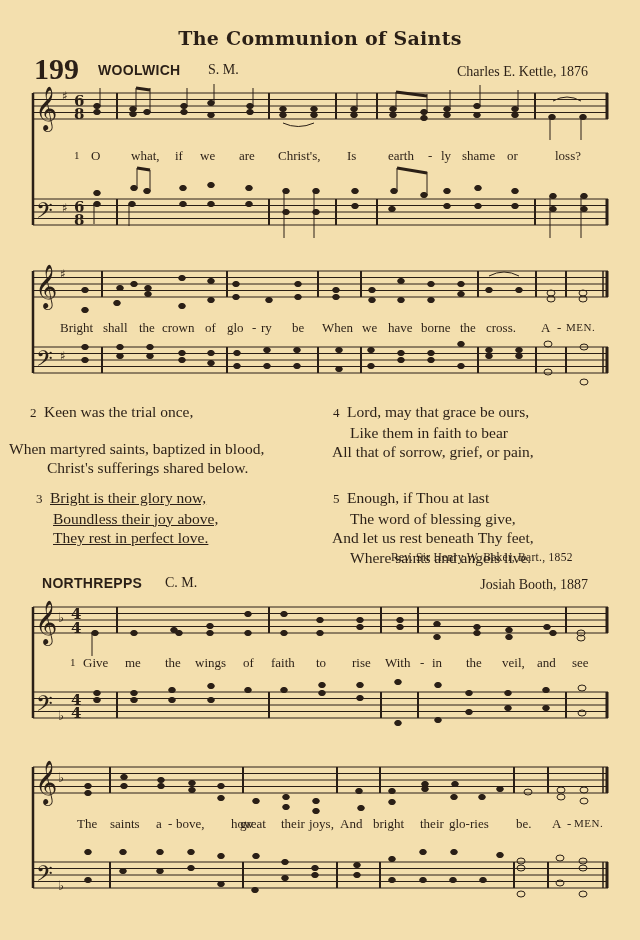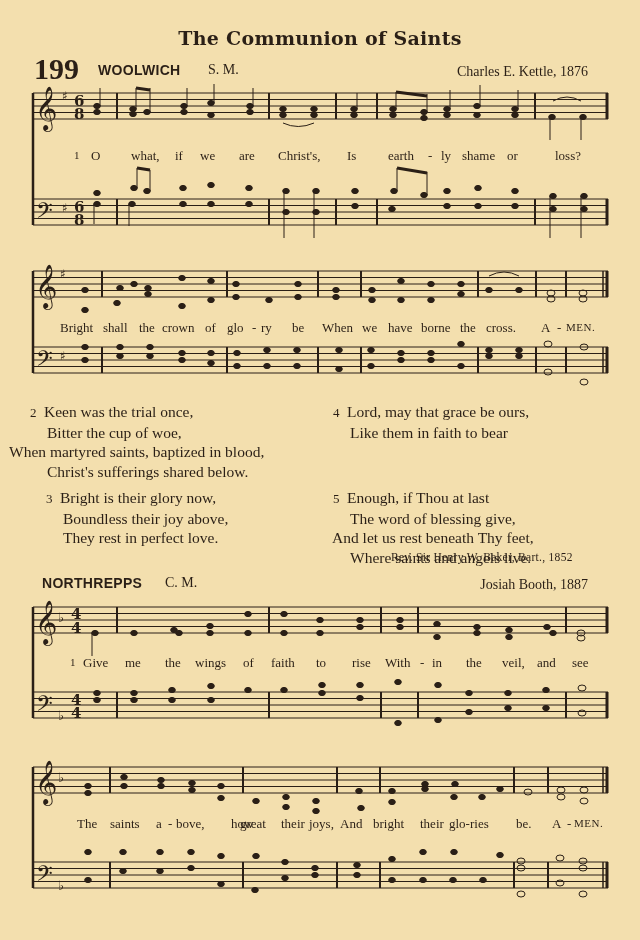--- a/index.html
+++ b/index.html
@@ -550,32 +550,32 @@
   <span style="left:460px;">the</span>
   <span style="left:486px;">cross.</span>
   <span style="left:541px;">A</span>
   <span style="left:557px;">-</span>
   <span style="left:566px; font-size:11px; top:1px; letter-spacing:0.5px;">MEN.</span>
 </div>
 
 <div class="abs stanzas" style="left:0; top:402px; width:516px; height:160px;">
   <div class="stanza" style="left:30px; top:0;">
     <div class="ln"><span class="num">2</span><span>Keen was the trial once,</span></div>
-    <div class="ln indent"><span>Bitter the cup of woe,</span></div>
-    <div class="ln" style="margin-left:-21px;"><span>When martyred saints, baptized in blood,</span></div>
+    <div class="ln" style="margin-left:-21px;margin-top:16px;"><span>When martyred saints, baptized in blood,</span></div>
     <div class="ln indent"><span>Christ's sufferings shared below.</span></div>
   </div>
-  <div class="stanza" style="left:46px; top:86px;">
+  <div class="stanza" style="left:36px; top:86px;text-decoration:underline;">
     <div class="ln"><span class="num">3</span><span>Bright is their glory now,</span></div>
     <div class="ln indent"><span>Boundless their joy above,</span></div>
     <div class="ln indent"><span>They rest in perfect love.</span></div>
   </div>
   <div class="stanza" style="left:333px; top:0;">
     <div class="ln"><span class="num">4</span><span>Lord, may that grace be ours,</span></div>
     <div class="ln indent"><span>Like them in faith to bear</span></div>
+    <div class="ln" style="margin-left:-1px;"><span>All that of sorrow, grief, or pain,</span></div>
   </div>
   <div class="stanza" style="left:333px; top:86px;">
     <div class="ln"><span class="num">5</span><span>Enough, if Thou at last</span></div>
     <div class="ln indent"><span>The word of blessing give,</span></div>
     <div class="ln" style="margin-left:-1px;"><span>And let us rest beneath Thy feet,</span></div>
     <div class="ln indent"><span>Where saints and angels live.</span></div>
   </div>
 </div>
 <div class="abs author" style="left:391px; top:551px;">Rev. Sir Henry W. Baker, Bart., 1852</div>
 

